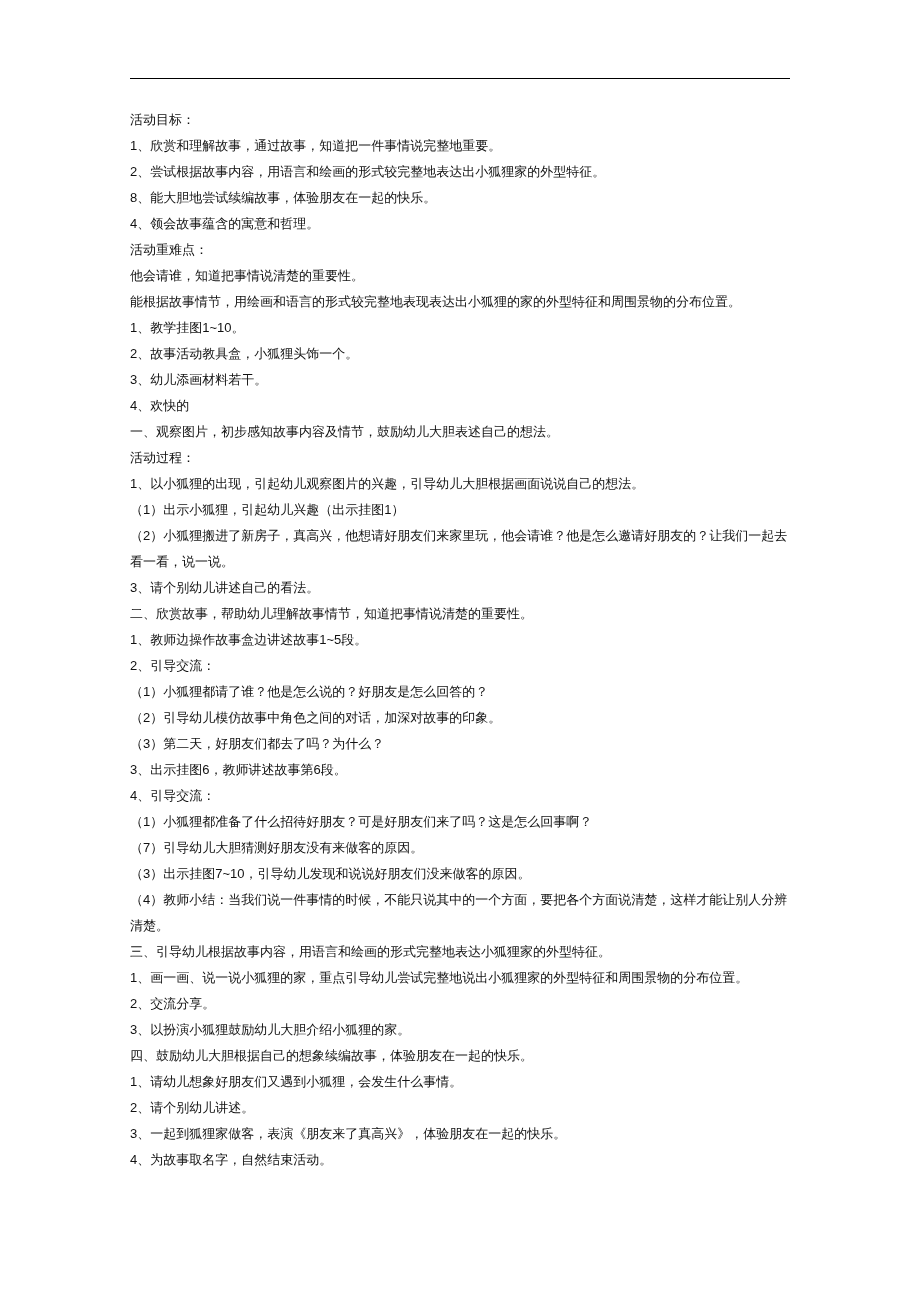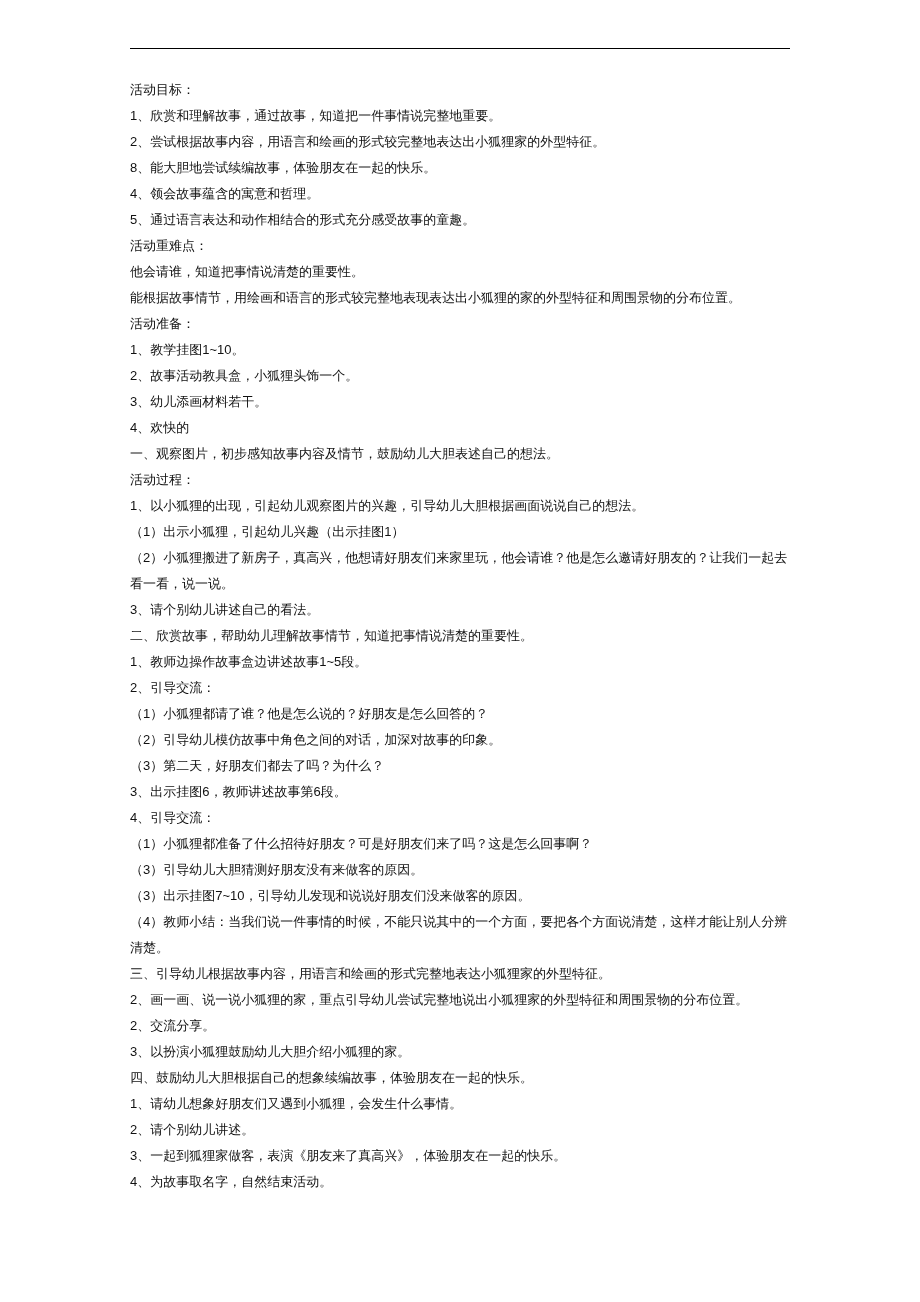--- a/index.html
+++ b/index.html
@@ -3,21 +3,21 @@
 <meta charset="utf-8">
 <style>
   body {
     margin: 0;
     padding: 0;
     background: #ffffff;
     font-family: "Microsoft YaHei", "SimSun", sans-serif;
     width: 920px;
   }
   .page {
-    padding: 48px 130px 60px 130px;
+    padding: 78px 130px 60px 130px;
     border-radius: 7px;
   }
   .rule {
     border-top: 1.5px solid #000;
     margin-bottom: 28px;
   }
   .line {
     font-size: 13px;
     line-height: 2.0;
     color: #111;
@@ -28,49 +28,47 @@
 <body>
 
 <div class="page">
   <div class="rule"></div>
   <div id="content">
       <div class="line">活动目标：</div>
       <div class="line">1、欣赏和理解故事，通过故事，知道把一件事情说完整地重要。</div>
       <div class="line">2、尝试根据故事内容，用语言和绘画的形式较完整地表达出小狐狸家的外型特征。</div>
       <div class="line">8、能大胆地尝试续编故事，体验朋友在一起的快乐。</div>
       <div class="line">4、领会故事蕴含的寓意和哲理。</div>
-      <div class="line">5、通过语言表达和动作相结合的形式充分感受故事的童趣。</div>
       <div class="line">活动重难点：</div>
       <div class="line">他会请谁，知道把事情说清楚的重要性。</div>
       <div class="line">能根据故事情节，用绘画和语言的形式较完整地表现表达出小狐狸的家的外型特征和周围景物的分布位置。</div>
-      <div class="line">活动准备：</div>
       <div class="line">1、教学挂图1~10。</div>
       <div class="line">2、故事活动教具盒，小狐狸头饰一个。</div>
       <div class="line">3、幼儿添画材料若干。</div>
       <div class="line">4、欢快的</div>
       <div class="line">一、观察图片，初步感知故事内容及情节，鼓励幼儿大胆表述自己的想法。</div>
       <div class="line">活动过程：</div>
       <div class="line">1、以小狐狸的出现，引起幼儿观察图片的兴趣，引导幼儿大胆根据画面说说自己的想法。</div>
       <div class="line">（1）出示小狐狸，引起幼儿兴趣（出示挂图1）</div>
       <div class="line">（2）小狐狸搬进了新房子，真高兴，他想请好朋友们来家里玩，他会请谁？他是怎么邀请好朋友的？让我们一起去看一看，说一说。</div>
       <div class="line">3、请个别幼儿讲述自己的看法。</div>
       <div class="line">二、欣赏故事，帮助幼儿理解故事情节，知道把事情说清楚的重要性。</div>
       <div class="line">1、教师边操作故事盒边讲述故事1~5段。</div>
       <div class="line">2、引导交流：</div>
       <div class="line">（1）小狐狸都请了谁？他是怎么说的？好朋友是怎么回答的？</div>
       <div class="line">（2）引导幼儿模仿故事中角色之间的对话，加深对故事的印象。</div>
       <div class="line">（3）第二天，好朋友们都去了吗？为什么？</div>
       <div class="line">3、出示挂图6，教师讲述故事第6段。</div>
       <div class="line">4、引导交流：</div>
       <div class="line">（1）小狐狸都准备了什么招待好朋友？可是好朋友们来了吗？这是怎么回事啊？</div>
-      <div class="line">（3）引导幼儿大胆猜测好朋友没有来做客的原因。</div>
+      <div class="line">（7）引导幼儿大胆猜测好朋友没有来做客的原因。</div>
       <div class="line">（3）出示挂图7~10，引导幼儿发现和说说好朋友们没来做客的原因。</div>
       <div class="line">（4）教师小结：当我们说一件事情的时候，不能只说其中的一个方面，要把各个方面说清楚，这样才能让别人分辨清楚。</div>
       <div class="line">三、引导幼儿根据故事内容，用语言和绘画的形式完整地表达小狐狸家的外型特征。</div>
-      <div class="line">2、画一画、说一说小狐狸的家，重点引导幼儿尝试完整地说出小狐狸家的外型特征和周围景物的分布位置。</div>
+      <div class="line">1、画一画、说一说小狐狸的家，重点引导幼儿尝试完整地说出小狐狸家的外型特征和周围景物的分布位置。</div>
       <div class="line">2、交流分享。</div>
       <div class="line">3、以扮演小狐狸鼓励幼儿大胆介绍小狐狸的家。</div>
       <div class="line">四、鼓励幼儿大胆根据自己的想象续编故事，体验朋友在一起的快乐。</div>
       <div class="line">1、请幼儿想象好朋友们又遇到小狐狸，会发生什么事情。</div>
       <div class="line">2、请个别幼儿讲述。</div>
       <div class="line">3、一起到狐狸家做客，表演《朋友来了真高兴》，体验朋友在一起的快乐。</div>
       <div class="line">4、为故事取名字，自然结束活动。</div>
     </div>
 </div>
 

